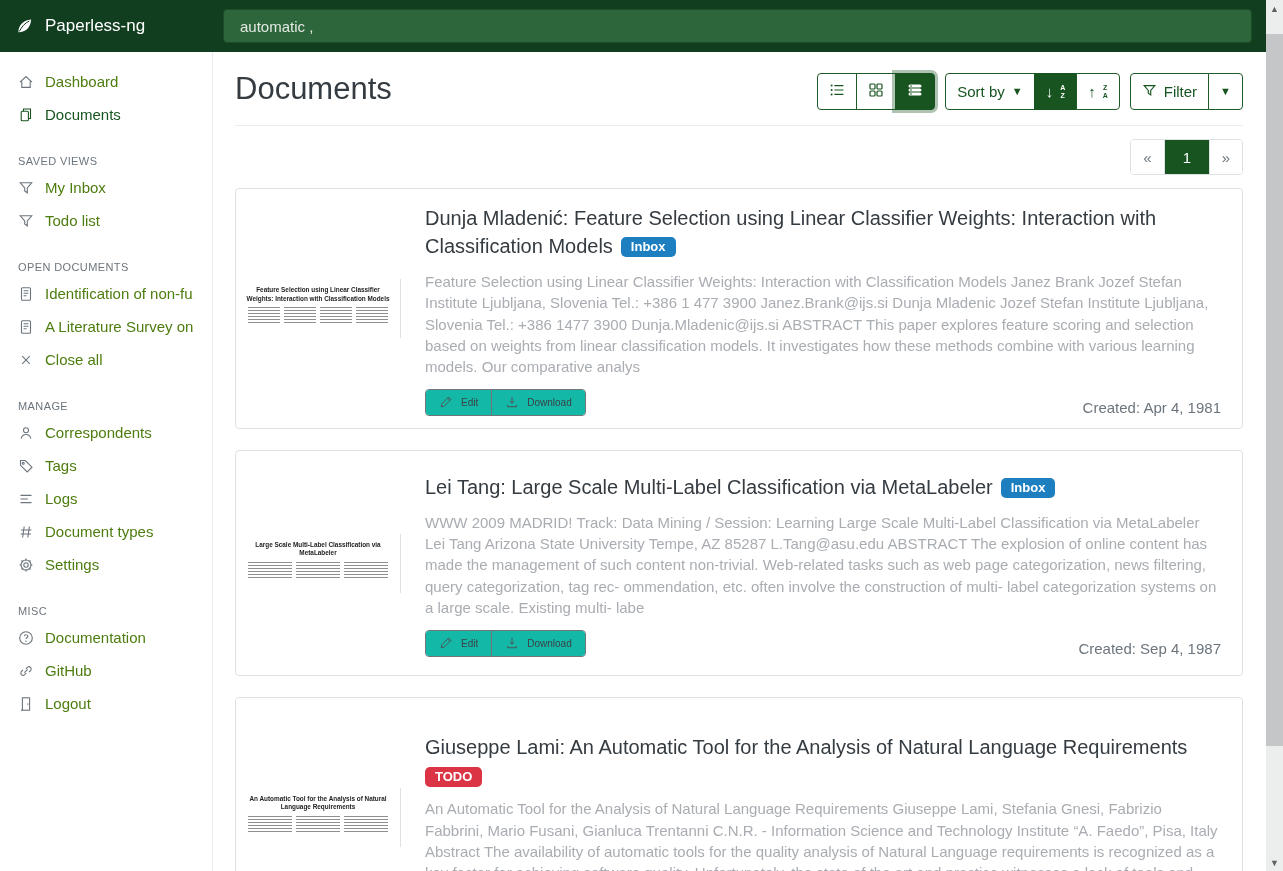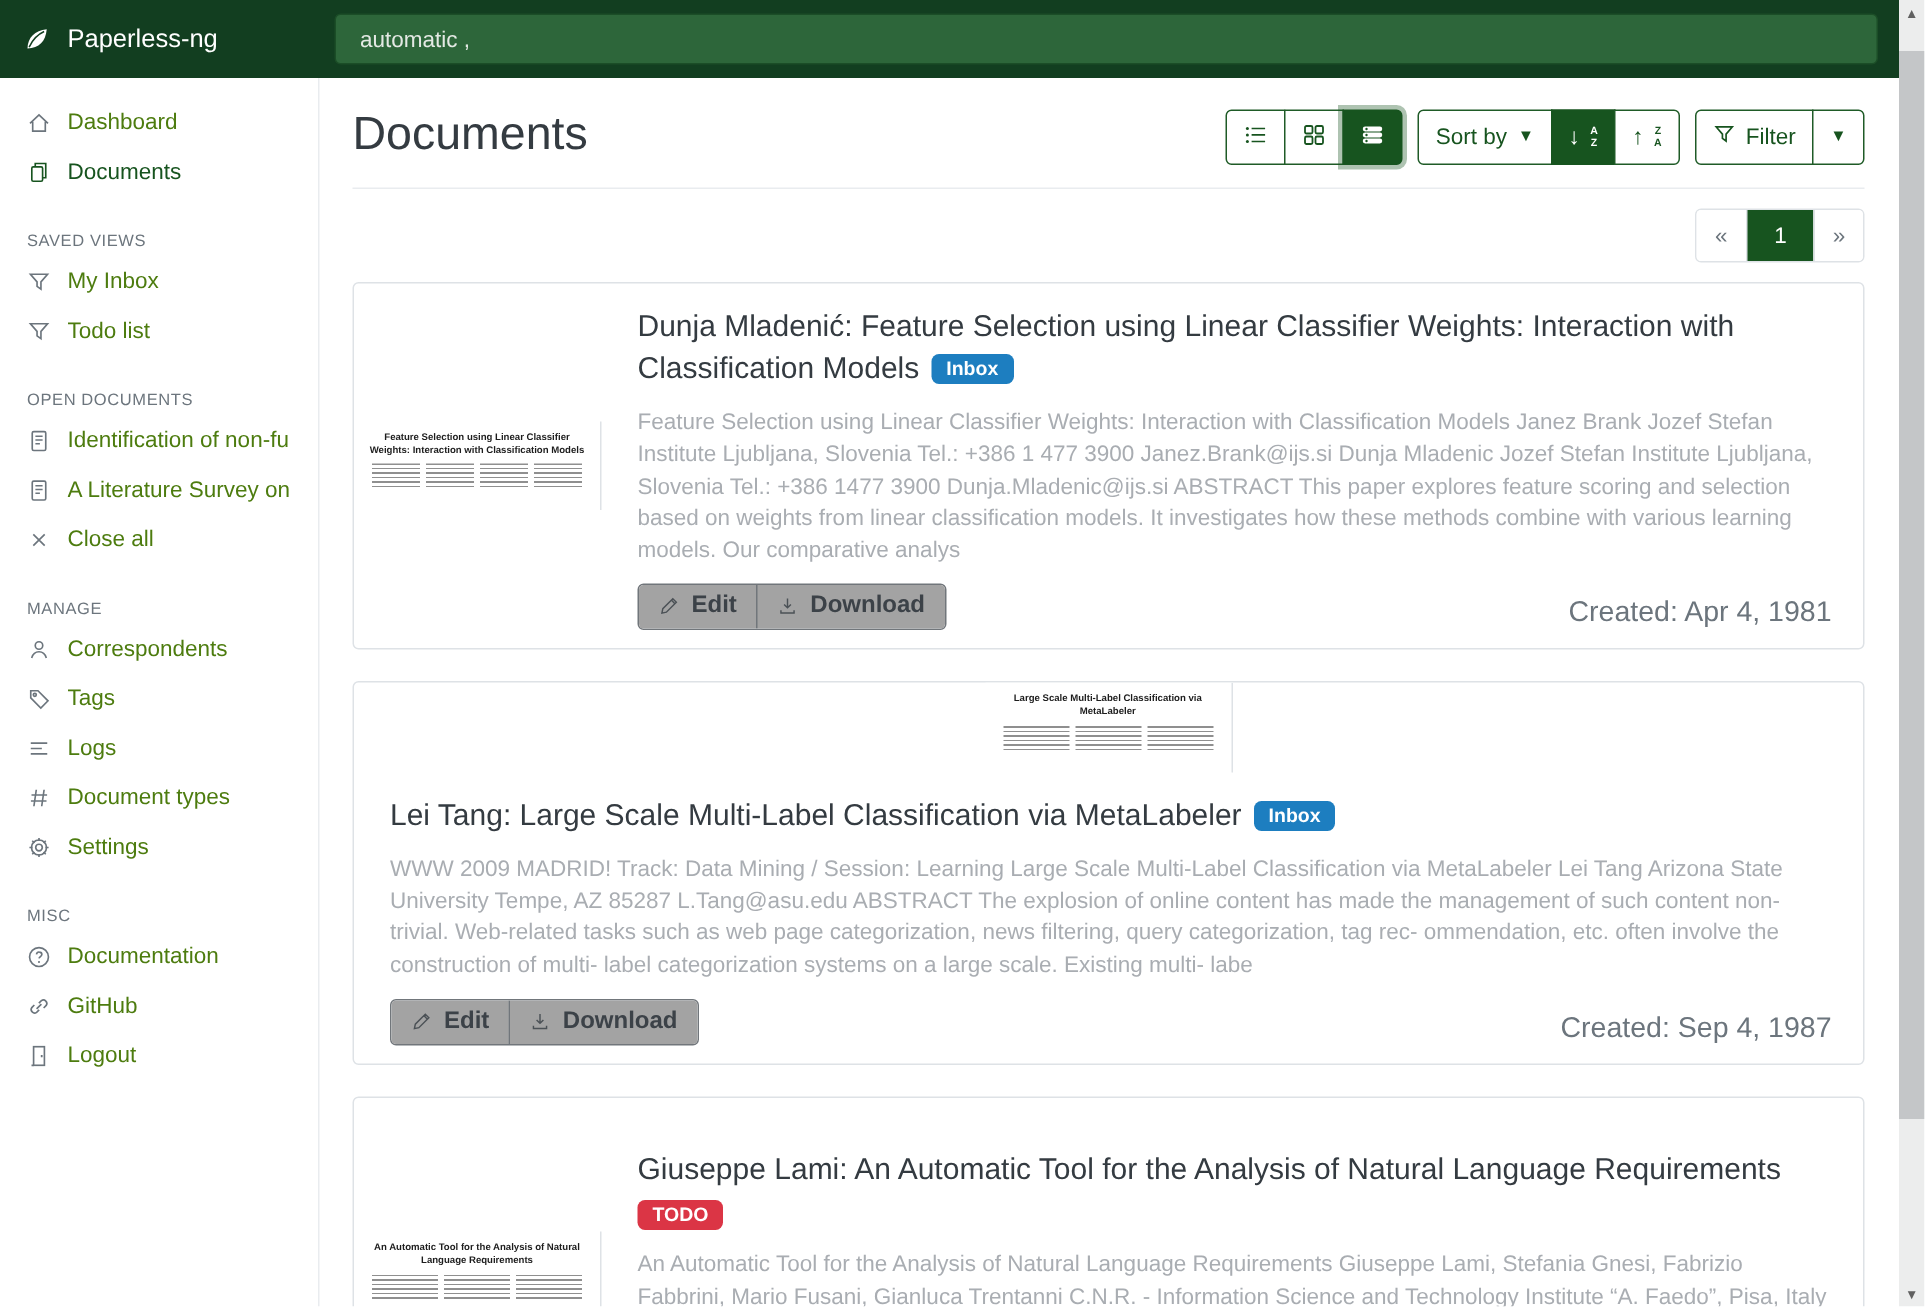--- a/index.html
+++ b/index.html
@@ -65,44 +65,44 @@
   .pagination-row { display:flex; justify-content:flex-end; padding:13px 0 13px; }
   .pagination { display:inline-flex; border:1px solid #dee2e6; border-radius:4px; overflow:hidden; }
   .page-btn { min-width:33px; height:34px; display:flex; align-items:center; justify-content:center;
     color:#6c757d; font-size:15px; background:#fff; border-left:1px solid #dee2e6; cursor:pointer; padding:0 10px; }
   .page-btn:first-child { border-left:none; }
   .page-btn.current { background:#17541f; color:#fff; min-width:45px; }
 
   
   .card { border:1px solid #dee2e6; border-radius:4px; display:flex; margin-bottom:21px;
     background:#fff; overflow:hidden;align-items:center; }
-  .card-1 { min-height:230px; } .card-2 { min-height:226px;flex-direction:column; } .card-3 { min-height:240px; }
+  .card-1 { min-height:230px; } .card-2 { min-height:226px; } .card-3 { min-height:240px; }
   .thumb { width:165px; min-width:165px; border-right:1px solid #dee2e6; background:#fff;
     padding:5px 4px; display:flex; cursor:pointer; }
   .paper { width:100%; display:flex; flex-direction:column; }
   .p-title { font-weight:bold; font-size:6.4px; text-align:center; color:#1d1d1d; margin:2px 6px 4px; line-height:1.35; }
   .p-authors { display:flex; gap:4px; margin:0 8px 6px; }
   .p-auth { flex:1; height:16px; background:repeating-linear-gradient(to bottom,#8f8f8f 0 1px,transparent 1px 3px); }
   .p-cols { display:flex; gap:6px; margin:0 6px 4px; flex:1; }
   .p-col { flex:1; background:repeating-linear-gradient(to bottom,#a2a2a2 0 1px,transparent 1px 3px); }
   .card-body { flex:1; padding:15px 21px 12px 24px; display:flex; flex-direction:column; }
   .card-title { font-size:20px; color:#343b41; line-height:1.4; cursor:pointer; }
   .badge { display:inline-block; font-size:13px; font-weight:bold; color:#fff; padding:3px 10px 4px;
     border-radius:5px; vertical-align:2px; line-height:1; }
   .badge.inbox { background:#1d7ec0; margin-left:8px; }
   .badge.todo  { background:#db3545; margin-left:0; }
   .badge-row { margin-top:6px; }
   .card-text { margin-top:11px; font-size:15px; color:#a9adb2; line-height:1.42; }
   .card-footer-row { margin-top:auto; display:flex; justify-content:space-between; align-items:flex-end; padding-top:12px; }
   .action-group { display:inline-flex; border:1px solid #71767b; border-radius:4px; overflow:hidden; }
-  .action-btn { display:inline-flex; gap:8px; align-items:center; font-size:16px; color:#3c4248;
-    padding:5px 13px 6px; background:#a3a3a3; border-left:1px solid #71767b; cursor:pointer;font-weight:bold; }
+  .action-btn { display:inline-flex; gap:8px; align-items:center; font-size:10px; color:#3c4248;
+    padding:5px 13px 6px; background:#14b8a6; border-left:1px solid #71767b; cursor:pointer; }
   .action-btn:first-child { border-left:none; }
   .action-btn .aicn { color:#4b5156; display:flex; }
-  .created { color:#6c757d; font-size:19px; }
+  .created { color:#6c757d; font-size:15px; }
 </style>
 </head>
 <body>
 
 <div class="navbar">
   <div class="brand">
     <span class="brand-icon">
       <svg width="20" height="20" viewBox="0 0 24 24">
           <path fill="#fff" d="M5.2 19.6C5.5 10.5 11 5.3 20.6 4.2c-.9 9.9-6.1 15-15.4 15.4Z"></path>
           <path stroke="#123e20" stroke-width="1.2" fill="none" d="M6.5 18.5C9 13 13 8.5 18.5 6"></path>

